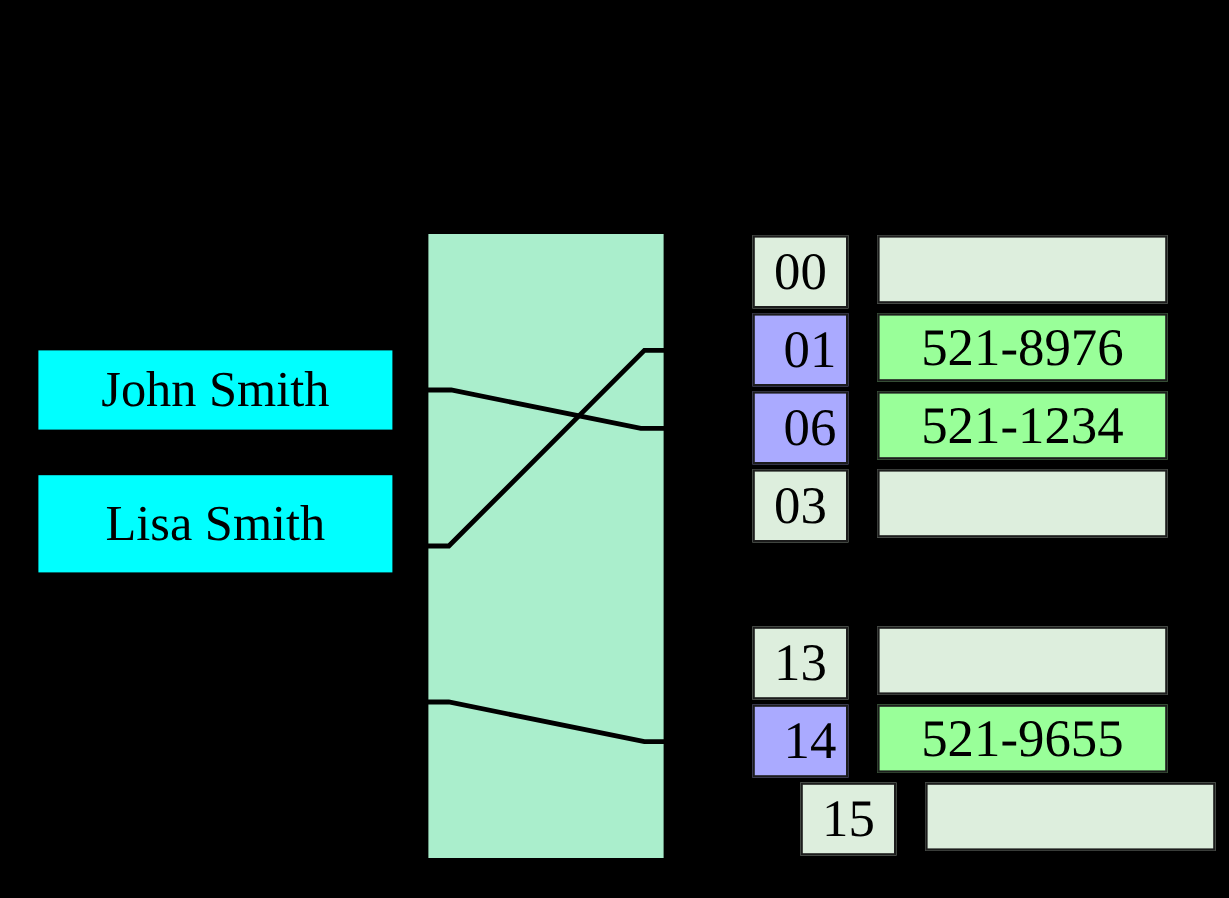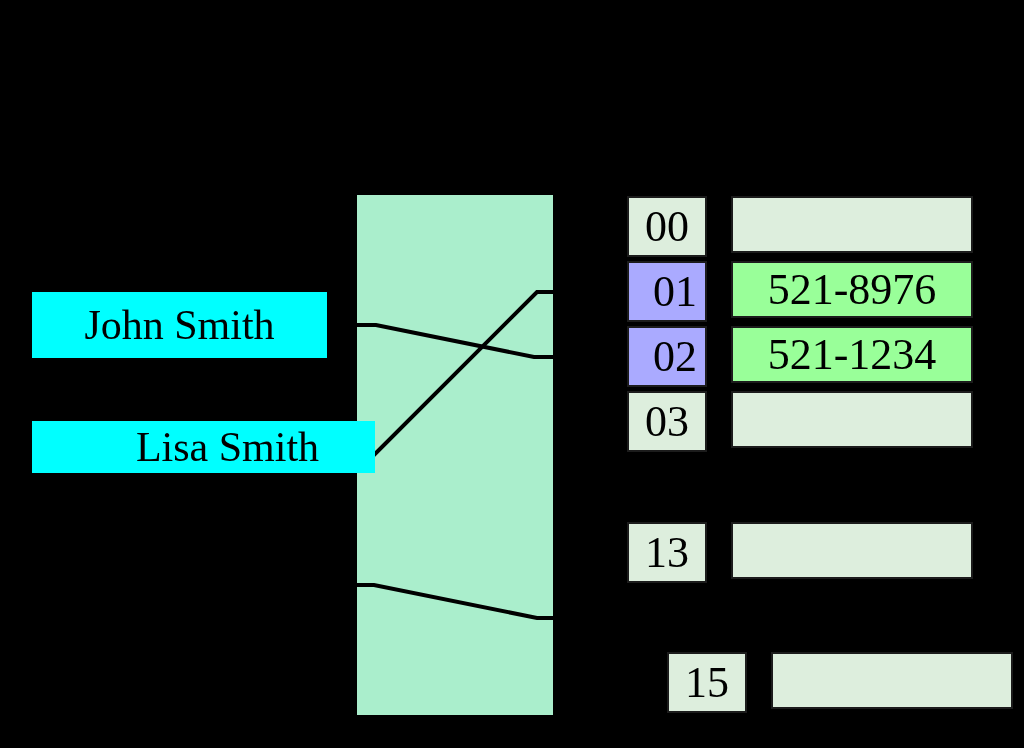--- a/index.html
+++ b/index.html
@@ -20,21 +20,21 @@
     position: absolute;
     left: 32px;
     width: 295px;
     background: var(--key-box, #00ffff);
     display: flex;
     align-items: center;
     justify-content: center;
     font-size: 42px;
   }
   .key-john   { top: 292px; height: 66px; }
-  .key-lisa   { top: 421px; height: 52px; padding-left: 48px; }
+  .key-lisa   { top: 396px; height: 81px; }
   .key-sandra { top: 552px; height: 66px; }
 
   .hash-box {
     position: absolute;
     left: 357px;
     top: 195px;
     width: 196px;
     height: 520px;
     background: var(--hash-box, #aaeecc);
   }
@@ -125,21 +125,21 @@
   <div class="bucket-row row-1 filled">
     <div class="index-cell">
       <span>01</span>
     </div>
     <div class="value-cell">
       <span>521-8976</span>
     </div>
   </div>
   <div class="bucket-row row-2 filled">
     <div class="index-cell">
-      <span>02</span>
+      <span>06</span>
     </div>
     <div class="value-cell">
       <span>521-1234</span>
     </div>
   </div>
   <div class="bucket-row row-3">
     <div class="index-cell">
       <span>03</span>
     </div>
     <div class="value-cell">
@@ -148,20 +148,28 @@
   </div>
 
   <div class="bucket-row row-4">
     <div class="index-cell">
       <span>13</span>
     </div>
     <div class="value-cell">
       <span></span>
     </div>
   </div>
+  <div class="bucket-row row-5 filled">
+    <div class="index-cell">
+      <span>14</span>
+    </div>
+    <div class="value-cell">
+      <span>521-9655</span>
+    </div>
+  </div>
   <div class="bucket-row row-6">
     <div class="index-cell">
       <span>15</span>
     </div>
     <div class="value-cell">
       <span></span>
     </div>
   </div>
 
 </div>

